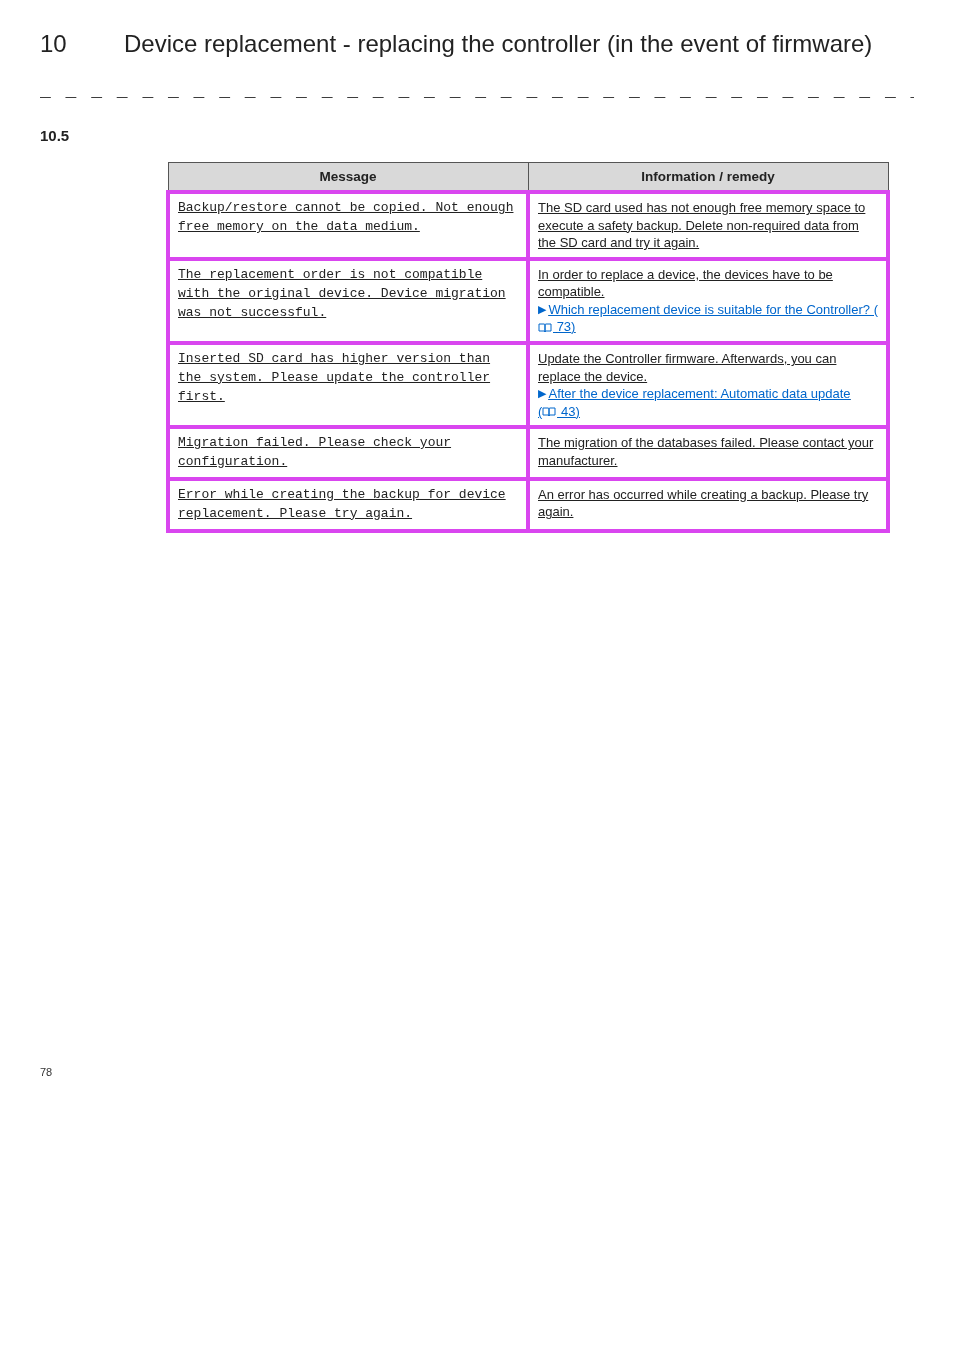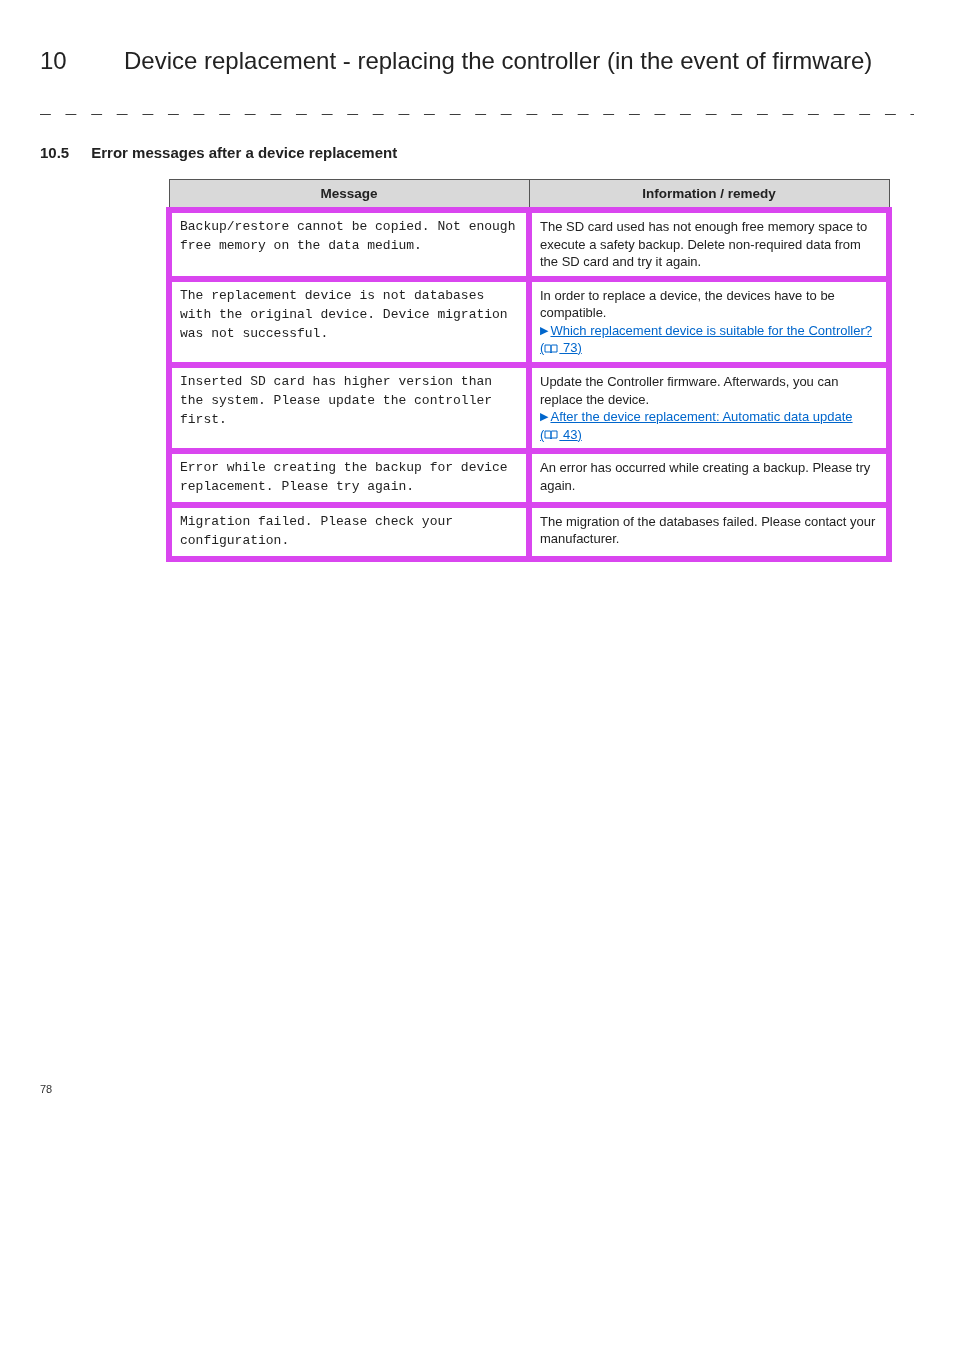--- a/index.html
+++ b/index.html
@@ -8,21 +8,20 @@
     background: #fff;
     font-family: "Segoe UI", "Helvetica Neue", Arial, sans-serif;
     color: #222;
   }
   .page {
     width: 954px;
     height: 1104px;
     box-sizing: border-box;
     padding: 28px 40px 33px 40px;
     position: relative;
-    margin-top: 17px;
   }
   .chapter-row {
     display: flex;
     align-items: flex-start;
     gap: 24px;
   }
   .chapter-num {
     font-size: 24px;
     font-weight: 400;
     min-width: 60px;
@@ -68,26 +67,27 @@
   }
   th {
     background: #d9d9d9;
     border: 1px solid #555;
     font-size: 13.5px;
     font-weight: 700;
     padding: 6px 8px;
     color: #222;
   }
   td {
-    border: 6px solid #d946ef;
+    border: 4px solid #d946ef;
     font-size: 13px;
     padding: 5px 8px;
     vertical-align: top;
     line-height: 1.35;
     color: #222;
+    text-decoration: underline;
   }
   td.msg {
     font-family: Consolas, "Courier New", monospace;
     font-size: 13px;
     line-height: 1.45;
   }
   .link {
     color: #0066cc;
     text-decoration: underline;
   }
@@ -133,65 +133,64 @@
 
   <div class="chapter-row">
     <div class="chapter-num">10</div>
     <div class="chapter-title">Device replacement - replacing the controller (in the event of firmware)</div>
   </div>
 
   <div class="dash-rule">_ _ _ _ _ _ _ _ _ _ _ _ _ _ _ _ _ _ _ _ _ _ _ _ _ _ _ _ _ _ _ _ _ _ _ _ _ _ _ _ _ _ _ _ _ _ _ _ _ _ _ _ _ _ _ _ _ _ _ _ _ _ _ _</div>
 
   <div class="section-row">
     <div class="section-num">10.5</div>
-    <div class="section-title">Error messages after a device replacement</div>
   </div>
 
   <div class="table-wrap">
     <table>
       <colgroup>
         <col style="width: 360px">
         <col style="width: 360px">
       </colgroup>
       <thead>
         <tr>
           <th>Message</th>
           <th>Information / remedy</th>
         </tr>
       </thead>
       <tbody>
         <tr>
           <td class="msg">Backup/restore cannot be copied. Not enough free memory on the data medium.</td>
           <td>The SD card used has not enough free memory space to execute a safety backup. Delete non-required data from the SD card and try it again.</td>
         </tr>
         <tr>
-          <td class="msg">The replacement device is not databases with the original device. Device migration was not successful.</td>
+          <td class="msg">The replacement order is not compatible with the original device. Device migration was not successful.</td>
           <td>
             <span>In order to replace a device, the devices have to be compatible.</span><br>
             <span class="triangle">▶</span><span class="link"><span>Which replacement device is suitable for the Controller?</span> (<span class="book-icon"><svg width="14" height="10" viewBox="0 0 14 10">
                     <path d="M1 1 L6 1 Q7 1 7 2 L7 9 Q7 8 6 8 L1 8 Z M13 1 L8 1 Q7 1 7 2 L7 9 Q7 8 8 8 L13 8 Z" fill="none" stroke="#0066cc" stroke-width="1"></path>
                   </svg></span> <span class="pageref">73</span>)</span>
           </td>
         </tr>
         <tr>
           <td class="msg">Inserted SD card has higher version than the system. Please update the controller first.</td>
           <td>
             <span>Update the Controller firmware. Afterwards, you can replace the device.</span><br>
             <span class="triangle">▶</span><span class="link"><span>After the device replacement: Automatic data update</span></span><br><span class="link">(<span class="book-icon"><svg width="14" height="10" viewBox="0 0 14 10">
                     <path d="M1 1 L6 1 Q7 1 7 2 L7 9 Q7 8 6 8 L1 8 Z M13 1 L8 1 Q7 1 7 2 L7 9 Q7 8 8 8 L13 8 Z" fill="none" stroke="#0066cc" stroke-width="1"></path>
                   </svg></span> <span class="pageref">43</span>)</span>
           </td>
         </tr>
         <tr>
+          <td class="msg">Migration failed. Please check your configuration.</td>
+          <td>The migration of the databases failed. Please contact your manufacturer.</td>
+        </tr>
+        <tr>
           <td class="msg">Error while creating the backup for device replacement. Please try again.</td>
           <td>An error has occurred while creating a backup. Please try again.</td>
-        </tr>
-        <tr>
-          <td class="msg">Migration failed. Please check your configuration.</td>
-          <td>The migration of the databases failed. Please contact your manufacturer.</td>
         </tr>
       </tbody>
     </table>
   </div>
 
   <div class="footer">
     <span>78</span>
   </div>
 
 </div>

